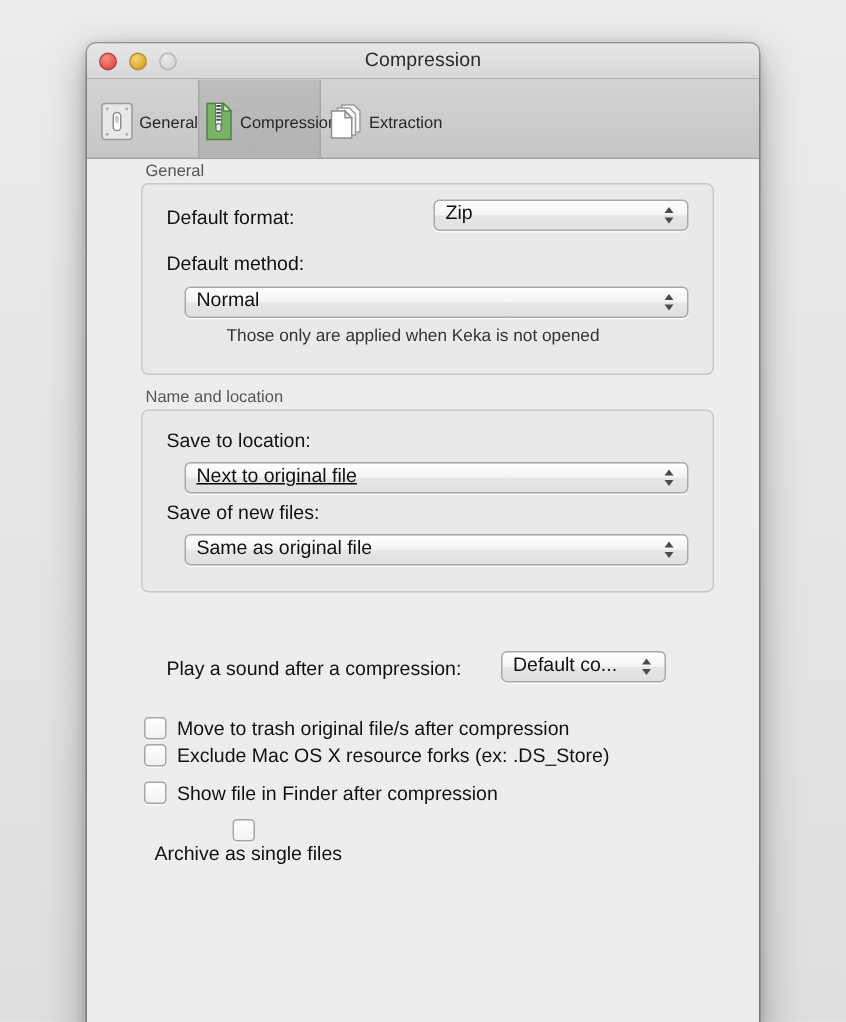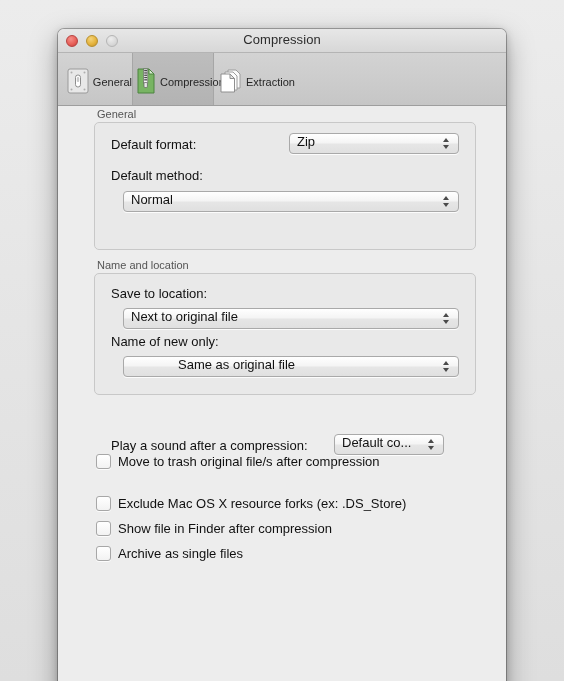--- a/index.html
+++ b/index.html
@@ -294,64 +294,65 @@
 
       <div class="row-label" style="left:53px; top:62px;">Default method:</div>
       <div class="popup" style="left:65px; top:85px; width:336px;">
         <span class="pop-value">Normal</span>
         <span class="arrows">
           <span class="up"></span>
             <span class="down"></span>
         </span>
       </div>
 
+      <div class="helper-text" style="left:93px; top:112px;">Those only are applied when Keka is not opened</div>
 
       <div class="group-title" style="left:39px; top:153px;">Name and location</div>
       <div class="groupbox" style="left:36px; top:167px; width:382px; height:122px;"></div>
 
       <div class="row-label" style="left:53px; top:180px;">Save to location:</div>
-      <div class="popup" style="left:65px; top:202px; width:336px;">
+      <div class="popup" style="left:65px; top:202px; width:336px;text-decoration:underline;">
         <span class="pop-value">Next to original file</span>
         <span class="arrows">
           <span class="up"></span>
             <span class="down"></span>
         </span>
       </div>
 
-      <div class="row-label" style="left:53px; top:228px;">Name of new only:</div>
-      <div class="popup" style="left:65px; top:250px; width:336px;padding-left:47px;">
+      <div class="row-label" style="left:53px; top:228px;">Save of new files:</div>
+      <div class="popup" style="left:65px; top:250px; width:336px;">
         <span class="pop-value">Same as original file</span>
         <span class="arrows">
           <span class="up"></span>
             <span class="down"></span>
         </span>
       </div>
 
       <div class="row-label" style="left:53px; top:332px;">Play a sound after a compression:</div>
       <div class="popup" style="left:276px; top:328px; width:110px;">
         <span class="pop-value">Default co...</span>
         <span class="arrows">
           <span class="up"></span>
             <span class="down"></span>
         </span>
       </div>
 
-      <div class="checkrow" style="left:38px; top:348px;">
+      <div class="checkrow" style="left:38px; top:372px;">
         <span class="checkbox"></span>
         <span class="cb-label">Move to trash original file/s after compression</span>
       </div>
       <div class="checkrow" style="left:38px; top:390px;">
         <span class="checkbox"></span>
         <span class="cb-label">Exclude Mac OS X resource forks (ex: .DS_Store)</span>
       </div>
       <div class="checkrow" style="left:38px; top:415px;">
         <span class="checkbox"></span>
         <span class="cb-label">Show file in Finder after compression</span>
       </div>
-      <div class="checkrow" style="left:38px; top:440px;">
+      <div class="checkrow" style="left:38px; top:440px;flex-direction:column;">
         <span class="checkbox"></span>
         <span class="cb-label">Archive as single files</span>
       </div>
 
     </div>
 
   </div>
 </div>
 
 </body></html>

